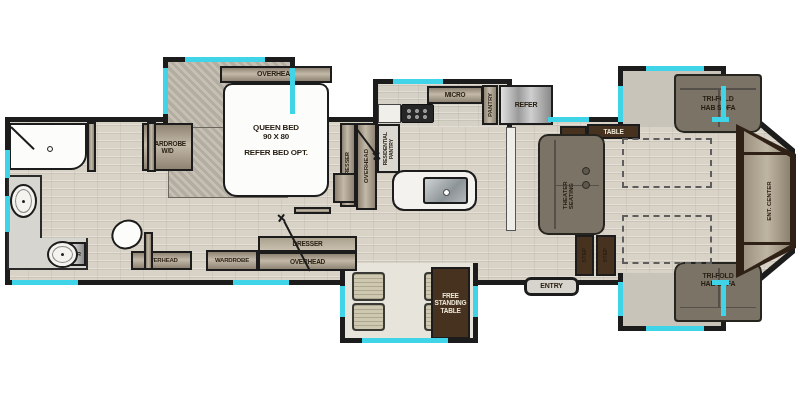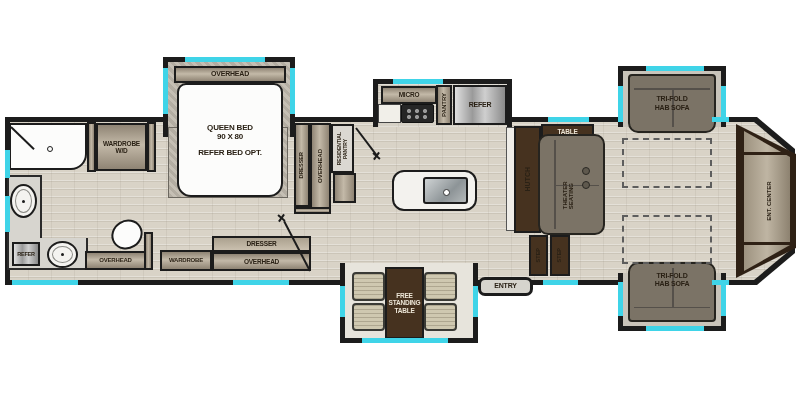--- a/index.html
+++ b/index.html
@@ -1,19 +1,19 @@
 <!DOCTYPE html>
 <html><head>
 <meta charset="utf-8">
 <style>
   html,body{margin:0;padding:0;background:#ffffff;}
   #plan{position:relative;width:800px;height:400px;background:#ffffff;overflow:hidden;
         font-family:"Liberation Sans", sans-serif;}
   .abs{position:absolute;}
-  .ctr{display:flex;align-items:center;justify-content:center;text-align:center;}
+  .ctr{display:flex;align-items:center;justify-content:center;text-align:center;margin-left:46px;}
   .lbl{font-weight:bold;color:#2a2115;line-height:1.15;letter-spacing:-0.2px;}
   .cream{color:#ece5d6;}
   .vlbl{writing-mode:vertical-rl;transform:rotate(180deg);font-weight:bold;color:#2a2115;
         letter-spacing:0px;line-height:1.05;}
   .wall-outer{clip-path:polygon(0px 0px,752px 0px,790px 32px,790px 136px,752px 168px,0px 168px);
         background:#1c1c1c;}
   .floor{clip-path:polygon(5px 5px,749px 5px,785px 35px,785px 133px,749px 163px,5px 163px);
         background-color:#d9d3c7;
         background-image:repeating-linear-gradient(90deg,rgba(120,110,95,.10) 0 1px,transparent 1px 23px),
         repeating-linear-gradient(0deg,rgba(255,255,255,.30) 0 1px,transparent 1px 7px,rgba(120,110,95,.14) 7px 8px);}

